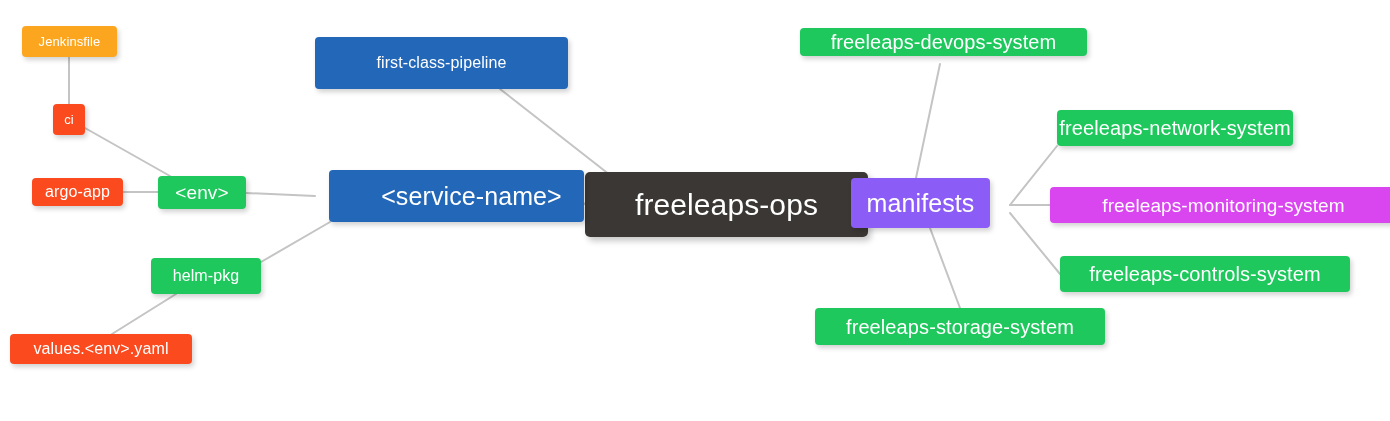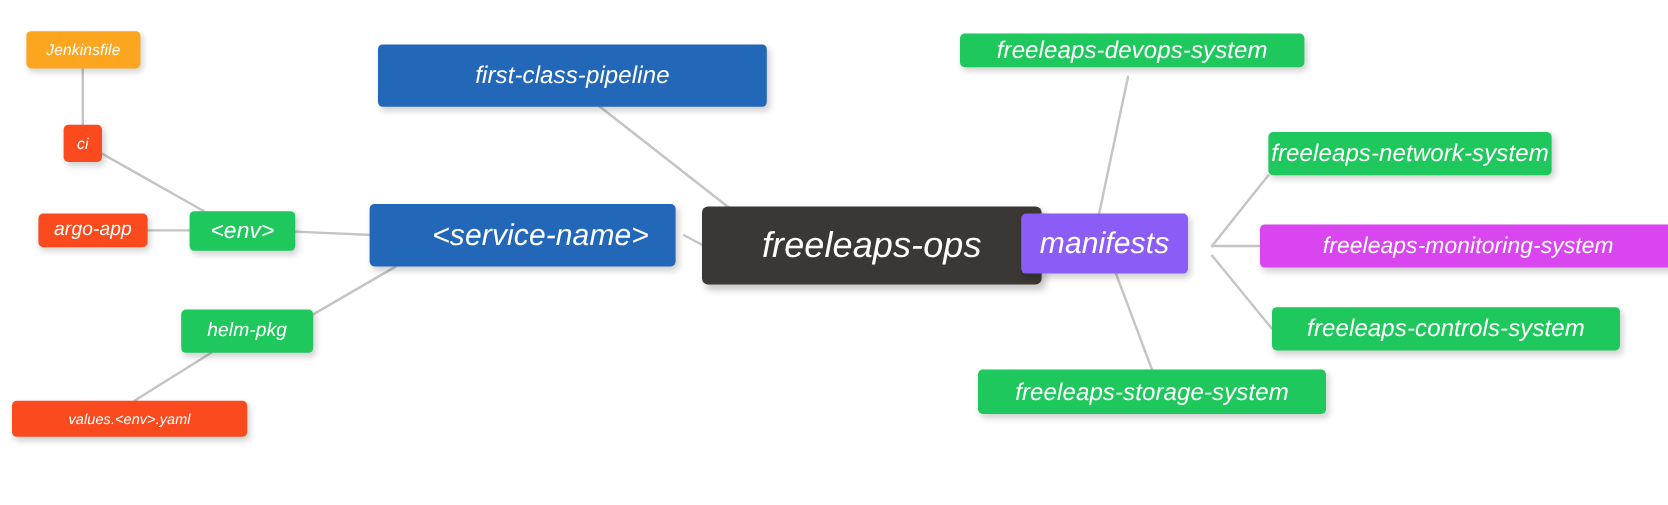--- a/index.html
+++ b/index.html
@@ -32,21 +32,20 @@
     display: flex;
     align-items: center;
     justify-content: center;
     color: #ffffff;
     border-radius: 4px;
     white-space: nowrap;
     box-shadow: 2px 3px 5px rgba(0,0,0,0.18);
     line-height: 1;
     letter-spacing: 0.1px;
     z-index: 2;
-    font-style: italic;
   }
   .node-root {
     border-radius: 5px;
     box-shadow: 3px 4px 6px rgba(0,0,0,0.22);
   }
 </style>
 </head>
 <body>
 
 <div id="mindmap">
@@ -61,28 +60,28 @@
       <line x1="69" y1="104" x2="69" y2="57" stroke="#c4c4c4" stroke-width="2" stroke-linecap="round"></line>
       <line x1="176" y1="294" x2="112" y2="334" stroke="#c4c4c4" stroke-width="2" stroke-linecap="round"></line>
       <line x1="916" y1="178" x2="940" y2="64" stroke="#c4c4c4" stroke-width="2" stroke-linecap="round"></line>
       <line x1="1010" y1="205" x2="1057" y2="146" stroke="#c4c4c4" stroke-width="2" stroke-linecap="round"></line>
       <line x1="1010" y1="205" x2="1050" y2="205" stroke="#c4c4c4" stroke-width="2" stroke-linecap="round"></line>
       <line x1="1010" y1="213" x2="1060" y2="274" stroke="#c4c4c4" stroke-width="2" stroke-linecap="round"></line>
       <line x1="930" y1="228" x2="960" y2="308" stroke="#c4c4c4" stroke-width="2" stroke-linecap="round"></line>
     </svg>
   <div id="node-layer">
       <div class="node node-root" style="left: 585px; top: 172px; width: 283px; height: 65px; background: rgb(59, 55, 52); font-size: 30px;">freeleaps-ops</div>
-      <div class="node" style="left: 308px; top: 170px; width: 255px; height: 52px; background: rgb(34, 103, 184); font-size: 25px; padding-left: 30px;">&lt;service-name&gt;</div>
-      <div class="node" style="left: 315px; top: 37px; width: 324px; height: 52px; background: rgb(34, 103, 184); font-size: 20px; text-align: center;">first-class-pipeline</div>
+      <div class="node" style="left: 329px; top: 170px; width: 255px; height: 52px; background: rgb(34, 103, 184); font-size: 25px; padding-left: 30px;">&lt;service-name&gt;</div>
+      <div class="node" style="left: 315px; top: 37px; width: 253px; height: 52px; background: rgb(34, 103, 184); font-size: 16px; text-align: center;">first-class-pipeline</div>
       <div class="node" style="left: 851px; top: 178px; width: 139px; height: 50px; background: #8b5cf6; font-size: 25px;">manifests</div>
       <div class="node" style="left: 158px; top: 176px; width: 88px; height: 33px; background: rgb(30, 200, 92); font-size: 19px;">&lt;env&gt;</div>
       <div class="node" style="left: 151px; top: 258px; width: 110px; height: 36px; background: rgb(30, 200, 92); font-size: 16px;">helm-pkg</div>
       <div class="node" style="left: 22px; top: 26px; width: 95px; height: 31px; background: rgb(252, 166, 31); font-size: 13px;">Jenkinsfile</div>
       <div class="node" style="left: 53px; top: 104px; width: 32px; height: 31px; background: rgb(250, 74, 30); font-size: 13px;">ci</div>
       <div class="node" style="left: 32px; top: 178px; width: 91px; height: 28px; background: rgb(250, 74, 30); font-size: 16px;">argo-app</div>
-      <div class="node" style="left: 10px; top: 334px; width: 196px; height: 30px; background: rgb(250, 74, 30); font-size: 12px;">values.&lt;env&gt;.yaml</div>
+      <div class="node" style="left: 10px; top: 334px; width: 182px; height: 30px; background: rgb(250, 74, 30); font-size: 16px;">values.&lt;env&gt;.yaml</div>
       <div class="node" style="left: 800px; top: 28px; width: 287px; height: 28px; background: rgb(30, 200, 92); font-size: 20px;">freeleaps-devops-system</div>
       <div class="node" style="left: 1057px; top: 110px; width: 236px; height: 36px; background: rgb(30, 200, 92); font-size: 20px;">freeleaps-network-system</div>
       <div class="node" style="left: 1050px; top: 187px; width: 347px; height: 36px; background: #d946ef; font-size: 19px;">freeleaps-monitoring-system</div>
       <div class="node" style="left: 1060px; top: 256px; width: 290px; height: 36px; background: rgb(30, 200, 92); font-size: 20px;">freeleaps-controls-system</div>
       <div class="node" style="left: 815px; top: 308px; width: 290px; height: 37px; background: rgb(30, 200, 92); font-size: 20px;">freeleaps-storage-system</div>
     </div>
 </div>
 
 </body></html>

